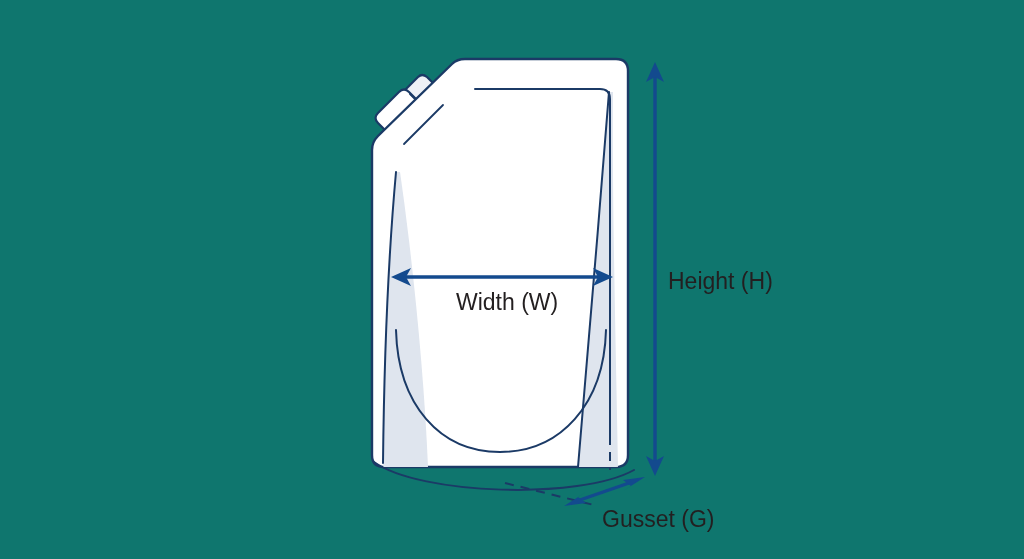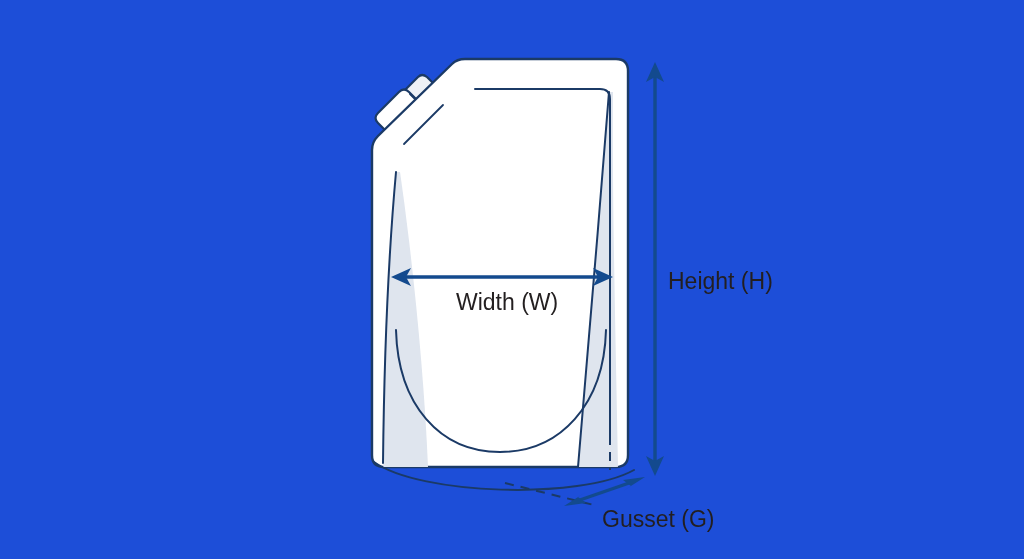--- a/index.html
+++ b/index.html
@@ -11,21 +11,21 @@
   body {
     width: 1024px;
     height: 559px;
     font-family: "Liberation Sans", sans-serif;
     overflow: hidden;
   }
   #diagram-stage {
     position: relative;
     width: 1024px;
     height: 559px;
-    background: #1d4ed8;
+    background: #0f766e;
   }
   #pouch-svg {
     display: block;
     width: 1024px;
     height: 559px;
   }
   .dim-label {
     font-family: "Liberation Sans", sans-serif;
     font-size: 23px;
     fill: #231f20;

